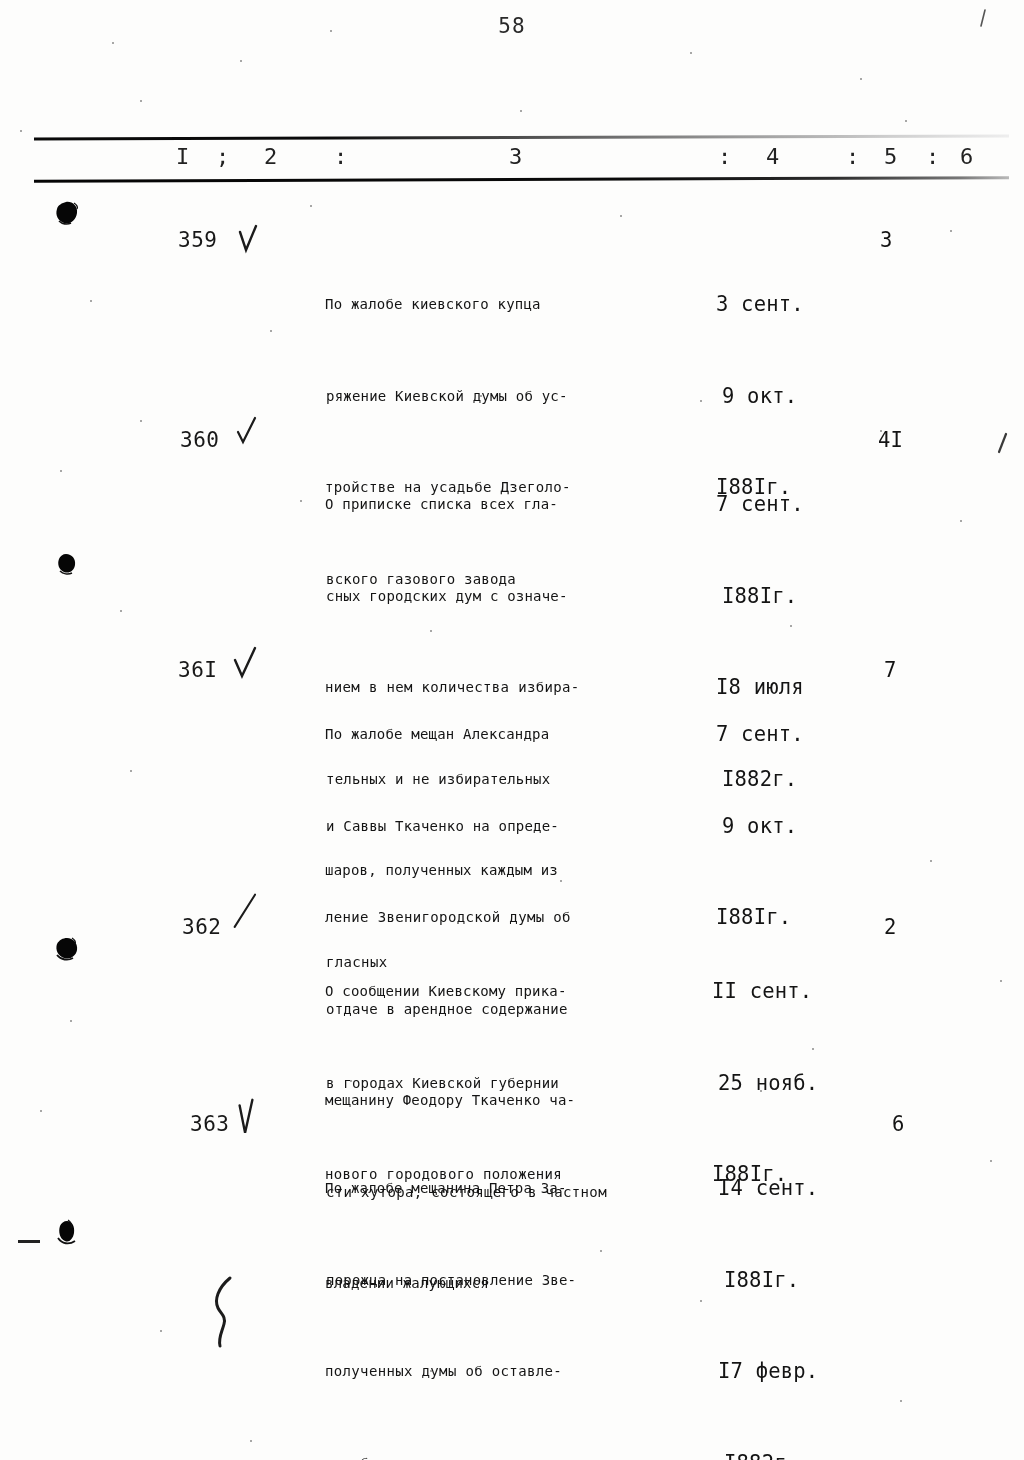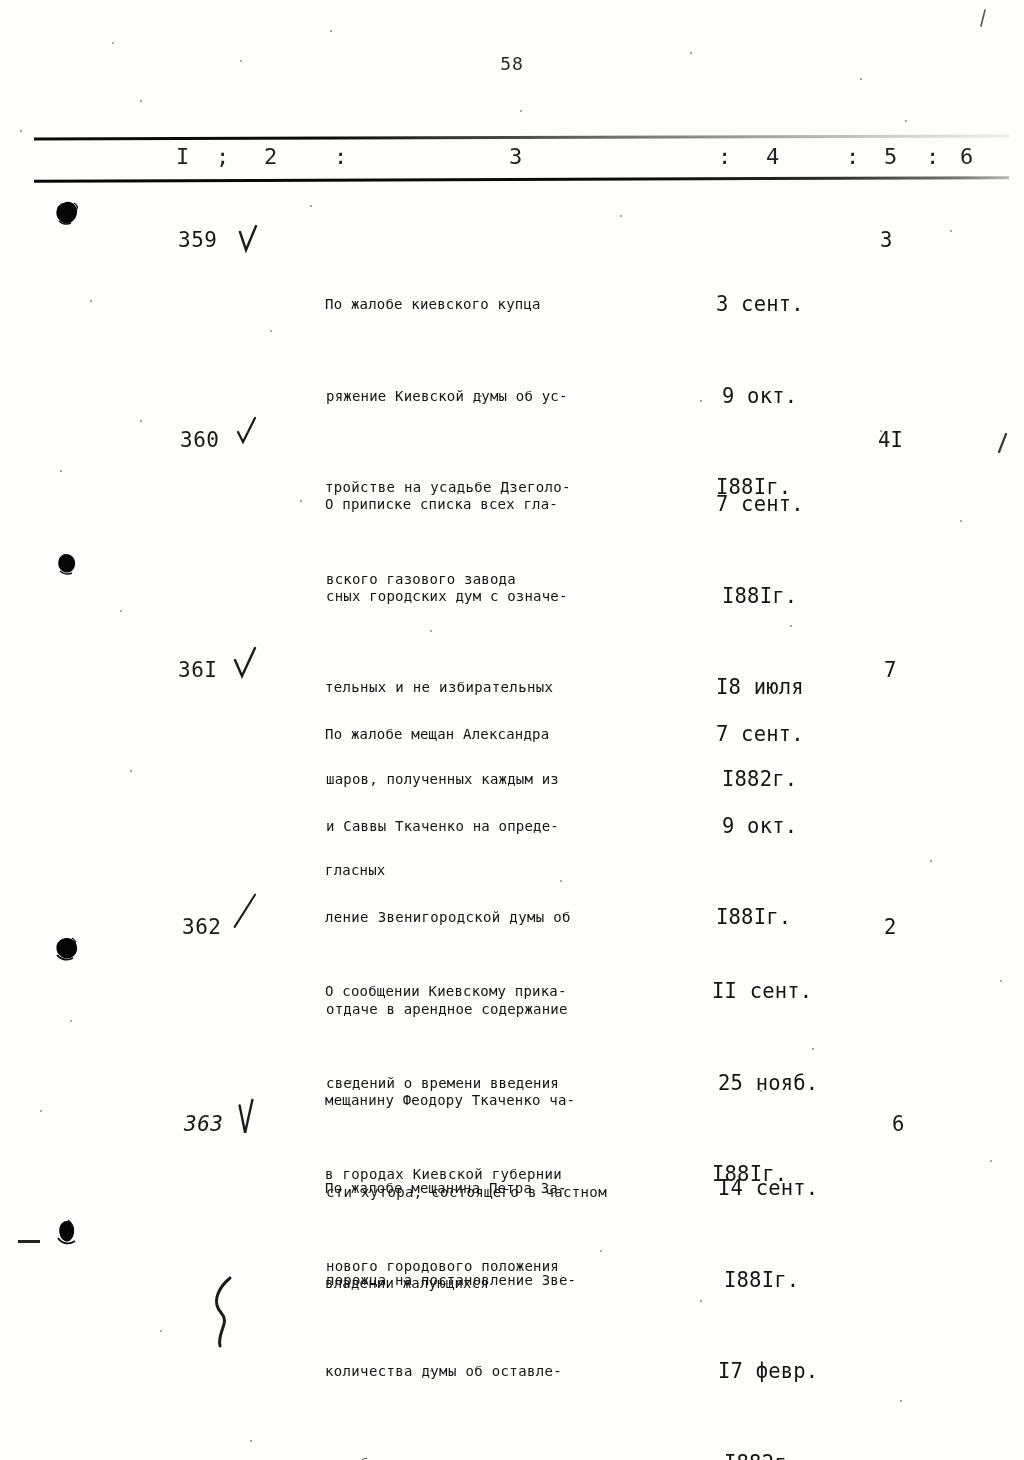--- a/index.html
+++ b/index.html
@@ -31,25 +31,24 @@
     pointer-events: none;
   }
 
   
   #page-number {
     position: absolute;
     top: 14px;
     left: 0;
     width: 1024px;
     text-align: center;
-    font-size: 18px;
+    font-size: 21px;
     letter-spacing: 1px;
     color: #2a2a2a;
     font-family: "DejaVu Sans Mono", "Liberation Mono", monospace;
-    margin-top: 39px;
   }
 
   
   .rule {
     position: absolute;
     left: 34px;
     width: 975px;
     height: 3px;
     background: #111;
   }
@@ -213,20 +212,21 @@
   </div>
 
   <div class="entry" style="top:428px;">
     <div class="entry-num" style="left:180px;">360</div>
     <svg class="check" style="left:228px;top:-16px;" viewBox="0 0 36 44">
       <path d="M10 20 L15 30 L27 6" stroke="#1b1b1b" stroke-width="2.2" fill="none" stroke-linecap="round"></path>
     </svg>
     <div class="entry-body">
       <div>О приписке списка всех гла-</div>
       <div>сных городских дум с означе-</div>
+      <div>нием в нем количества избира-</div>
       <div>тельных и не избирательных</div>
       <div>шаров, полученных каждым из</div>
       <div>гласных</div>
     </div>
     <div class="entry-dates">
       <div>7 сент.</div>
       <div>I88Iг.</div>
       <div>I8 июля</div>
       <div>I882г.</div>
     </div>
@@ -255,41 +255,40 @@
     <div class="entry-count" style="left:884px;">7</div>
   </div>
 
   <div class="entry" style="top:915px;">
     <div class="entry-num" style="left:182px;">362</div>
     <svg class="check" style="left:226px;top:-22px;" viewBox="0 0 36 52">
       <path d="M7 40 L31 2" stroke="#1b1b1b" stroke-width="2.4" fill="none" stroke-linecap="round"></path>
     </svg>
     <div class="entry-body">
       <div>О сообщении Киевскому прика-</div>
-      <div>сведений о времени введения</div>
       <div>в городах Киевской губернии</div>
       <div>нового городового положения</div>
     </div>
     <div class="entry-dates" style="left:712px;">
       <div>II сент.</div>
       <div>25 нояб.</div>
       <div>I88Iг.</div>
     </div>
     <div class="entry-count" style="left:884px;">2</div>
   </div>
 
   <div class="entry" style="top:1112px;">
-    <div class="entry-num" style="left:184px;font-style:italic;">363</div>
+    <div class="entry-num" style="left:190px;">363</div>
     <svg class="check" style="left:228px;top:-14px;" viewBox="0 0 36 48">
       <path d="M11 8 L17 38 L25 2" stroke="#1b1b1b" stroke-width="2.6" fill="none" stroke-linecap="round"></path>
     </svg>
     <div class="entry-body">
       <div>По жалобе мещанина Петра За-</div>
       <div>порожца на постановление Зве-</div>
-      <div>количества думы об оставле-</div>
+      <div>полученных думы об оставле-</div>
       <div>нии без торгов в содержании</div>
       
       
     </div>
     <div class="entry-dates" style="left:718px;">
       <div>I4 сент.</div>
       <div>I88Iг.</div>
       <div>I7 февр.</div>
       <div>I882г.</div>
     </div>

